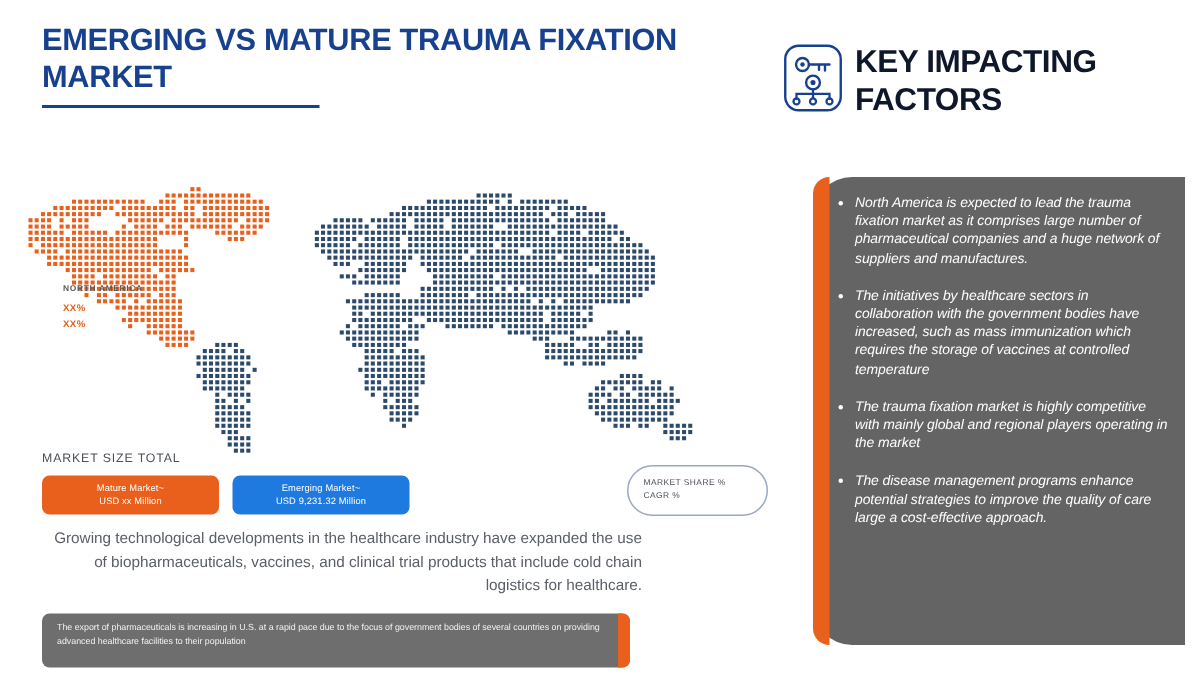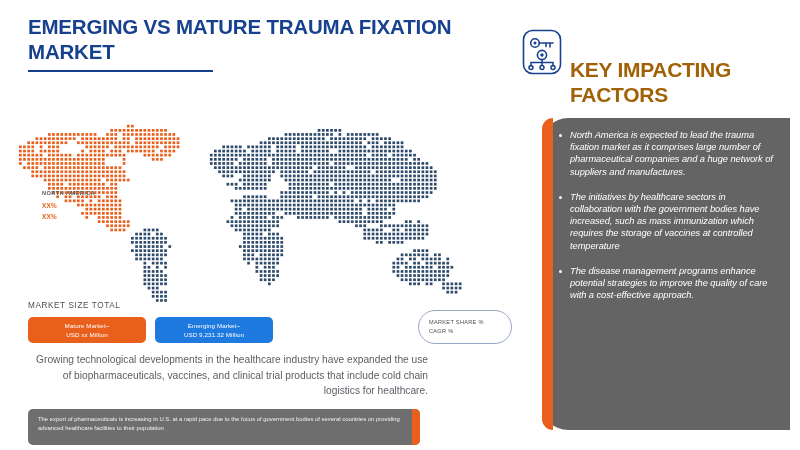--- a/index.html
+++ b/index.html
@@ -84,21 +84,21 @@
   .footnote-txt {
     position:absolute; left:10px; top:6px; right:16px;
     font-size:5.9px; line-height:9.2px; color:#f2f2f2;
   }
 
   
   .kif-icon { position:absolute; left:521px; top:28px; width:42px; height:48px; }
   .kif-title {
     position:absolute; left:570px; top:29px; width:225px;
     font-size:21px; font-weight:bold; line-height:25px;
-    color:#a16207; letter-spacing:-0.3px;margin-top:28px;
+    color:#0f172a; letter-spacing:-0.3px;
   }
 
   
   .panel {
     position:absolute; left:542px; top:118px; width:248px; height:312px;
     background:#646464; border-radius:26px 0 0 26px;
   }
   .panel-stripe {
     position:absolute; left:542px; top:118px; width:11px; height:312px;
     background:#e8601c; border-radius:26px 0 0 26px;
@@ -1912,16 +1912,17 @@
       <path d="M21 34.5 L21 37.6" fill="none" stroke="#17418f" stroke-width="1.5"></path>
     </svg>
   </div>
   <div class="kif-title">KEY IMPACTING FACTORS</div>
 
   <div class="panel"></div>
   <div class="panel-stripe"></div>
   <ul class="panel-list" id="panel-list">
       <li>North America is expected to lead the trauma fixation market as it comprises large number of pharmaceutical companies and a huge network of suppliers and manufactures.</li>
       <li>The initiatives by healthcare sectors in collaboration with the government bodies have increased, such as mass immunization which requires the storage of vaccines at controlled temperature</li>
-      <li>The disease management programs enhance potential strategies to improve the quality of care with a cost-effective approach.</li>
+      <li>The trauma fixation market is highly competitive with mainly global and regional players operating in the market</li>
+      <li>The disease management programs enhance potential strategies to improve the quality of care large a cost-effective approach.</li>
     </ul>
 
 </div>
 
 </body></html>

